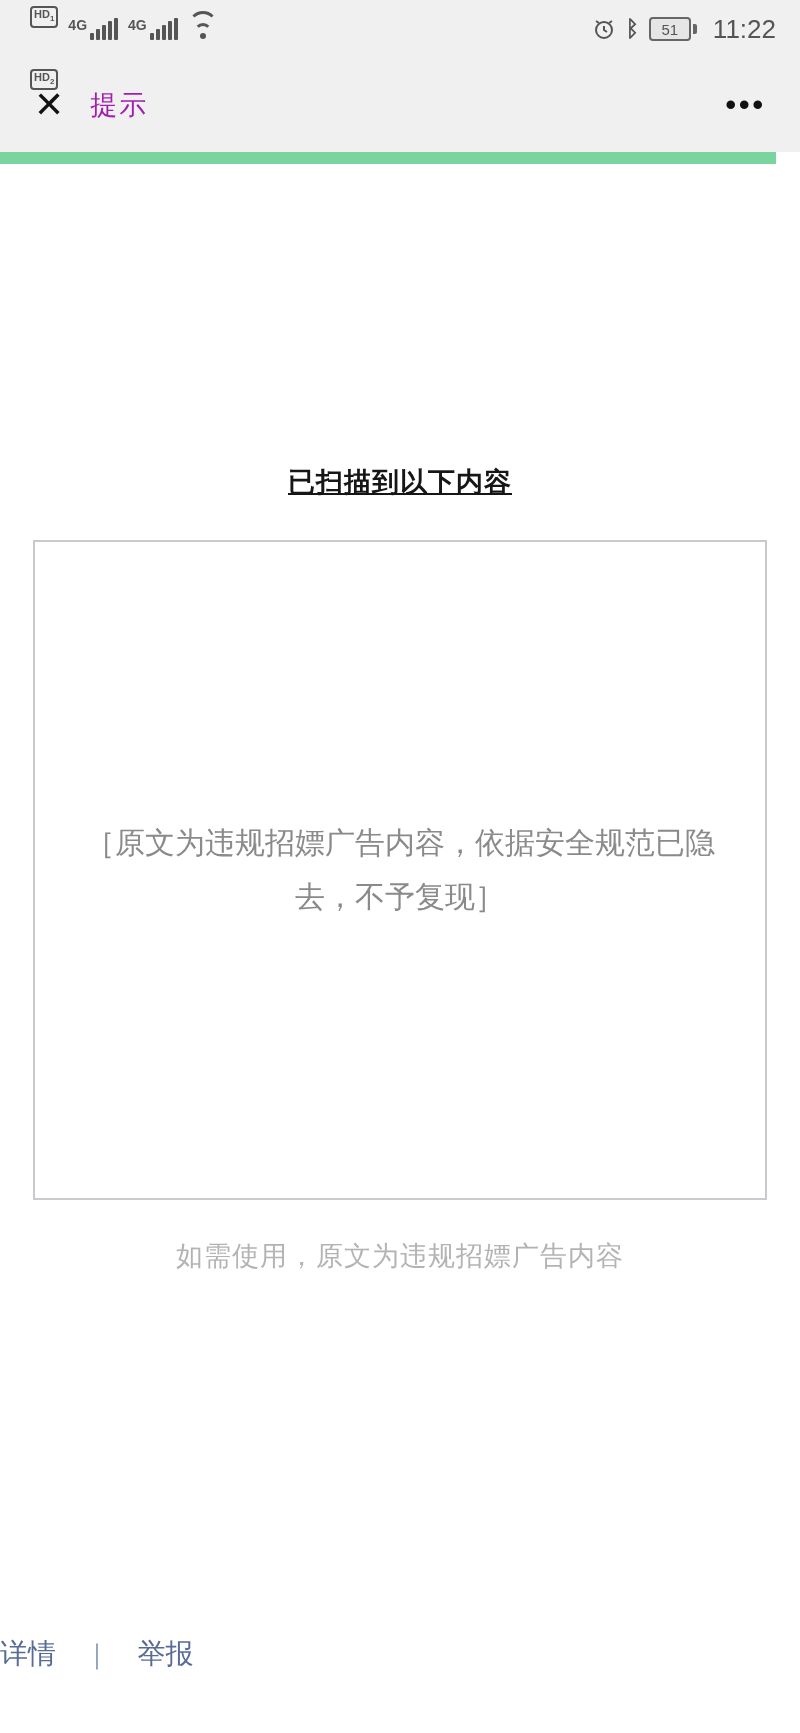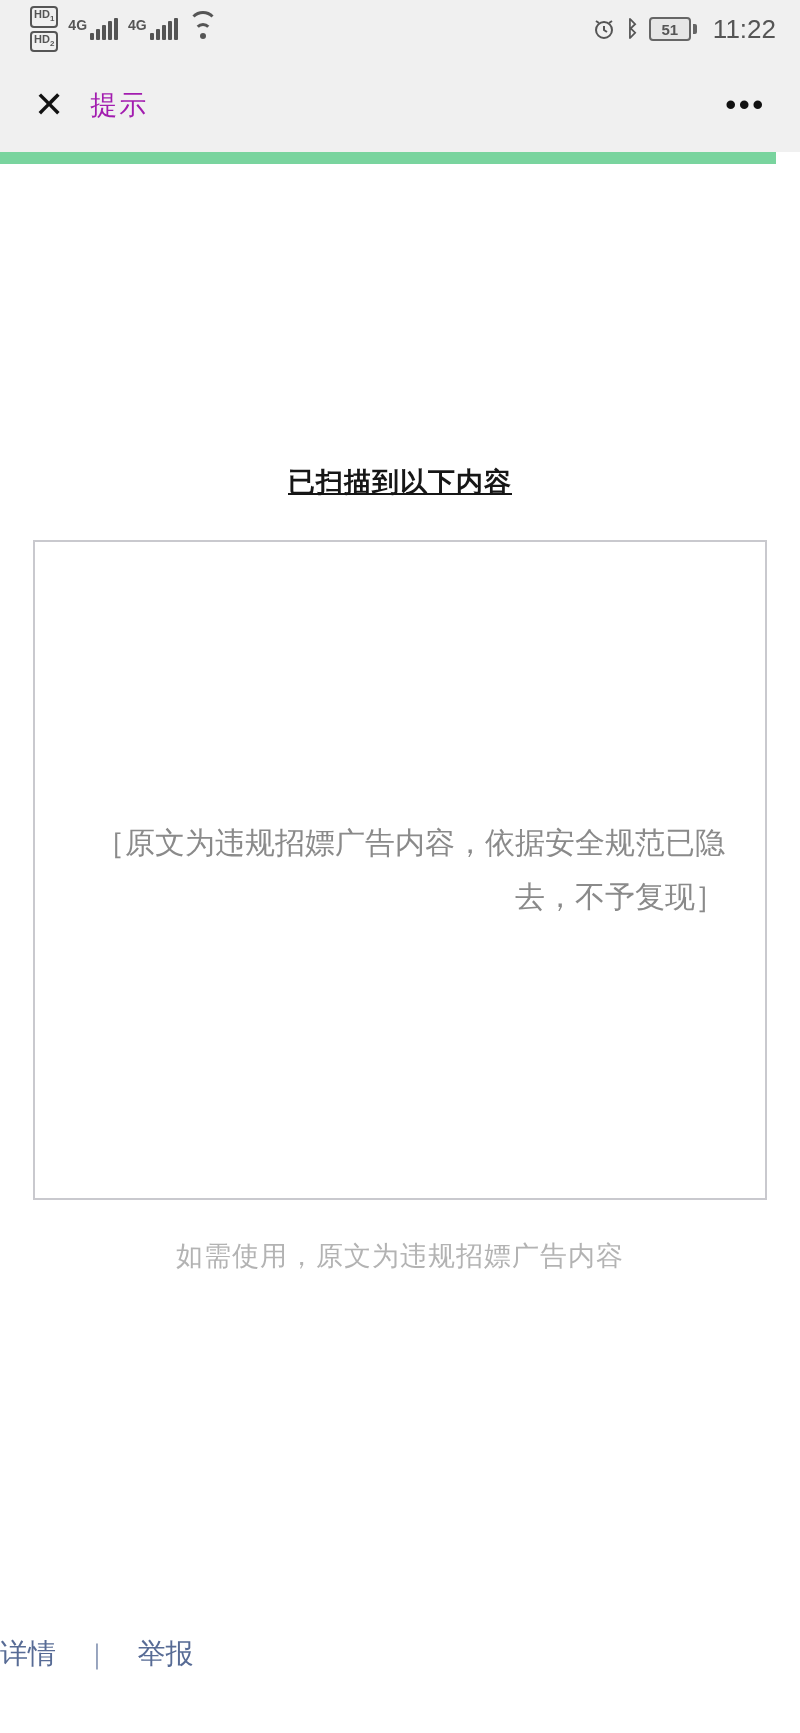--- a/index.html
+++ b/index.html
@@ -25,21 +25,21 @@
     justify-content: space-between;
     padding: 0 24px 0 30px;
     color: #555;
   }
   .sb-left, .sb-right { display: flex; align-items: center; gap: 10px; }
 
   .hd-stack { display: flex; flex-direction: column; gap: 3px; }
   .hd-badge {
     font-size: 11px; font-weight: bold; color: #555;
     border: 2px solid #555; border-radius: 4px;
-    padding: 0 2px; line-height: 12px; letter-spacing: 0;
+    padding: 0 2px; line-height: 12px; letter-spacing: 0; margin-top: 38px;
   }
   .hd-badge sub { font-size: 8px; }
 
   .sim { display: flex; align-items: flex-end; gap: 3px; }
   .sim .g4 { font-size: 14px; font-weight: bold; color: #555; line-height: 14px; margin-bottom: 8px; }
   .bars { display: flex; align-items: flex-end; gap: 2px; height: 22px; }
   .bars i { display: block; width: 4px; background: #555; border-radius: 1px; }
   .bars i:nth-child(1){height:7px} .bars i:nth-child(2){height:11px}
   .bars i:nth-child(3){height:15px} .bars i:nth-child(4){height:19px}
   .bars i:nth-child(5){height:22px}
@@ -58,21 +58,21 @@
   .alarm-icon { width: 24px; height: 24px; }
   .bt-icon { font-size: 22px; color: #555; font-weight: bold; }
 
   .battery {
     display: flex; align-items: center; gap: 2px;
   }
   .battery .shell {
     border: 2px solid #666; border-radius: 4px;
     width: 42px; height: 24px;
     display: flex; align-items: center; justify-content: center;
-    font-size: 15px; color: #555; background: #e6e6e6; font-weight: bold;
+    font-size: 15px; color: #555; background: #e6e6e6;
   }
   .battery .cap { width: 4px; height: 10px; background: #666; border-radius: 0 2px 2px 0; }
 
   .clock-text { font-size: 26px; color: #555; margin-left: 6px; }
 
   
   .navbar {
     height: 94px;
     background: #f0f0f0;
     display: flex;
@@ -112,21 +112,21 @@
     margin: 40px 33px 0 33px;
     height: 660px;
     border: 2px solid #c9c9ce;
     background: #fff;
     display: flex;
     align-items: center;
     justify-content: center;
     padding: 30px 40px;
   }
   .redacted-note {
-    text-align: right;
+    text-align: center;
     font-size: 30px;
     line-height: 1.8;
     color: #8a8a8a;
   }
 
   .disclaimer {
     margin-top: 38px;
     text-align: center;
     color: #b3b3b3;
     font-size: 27px;

